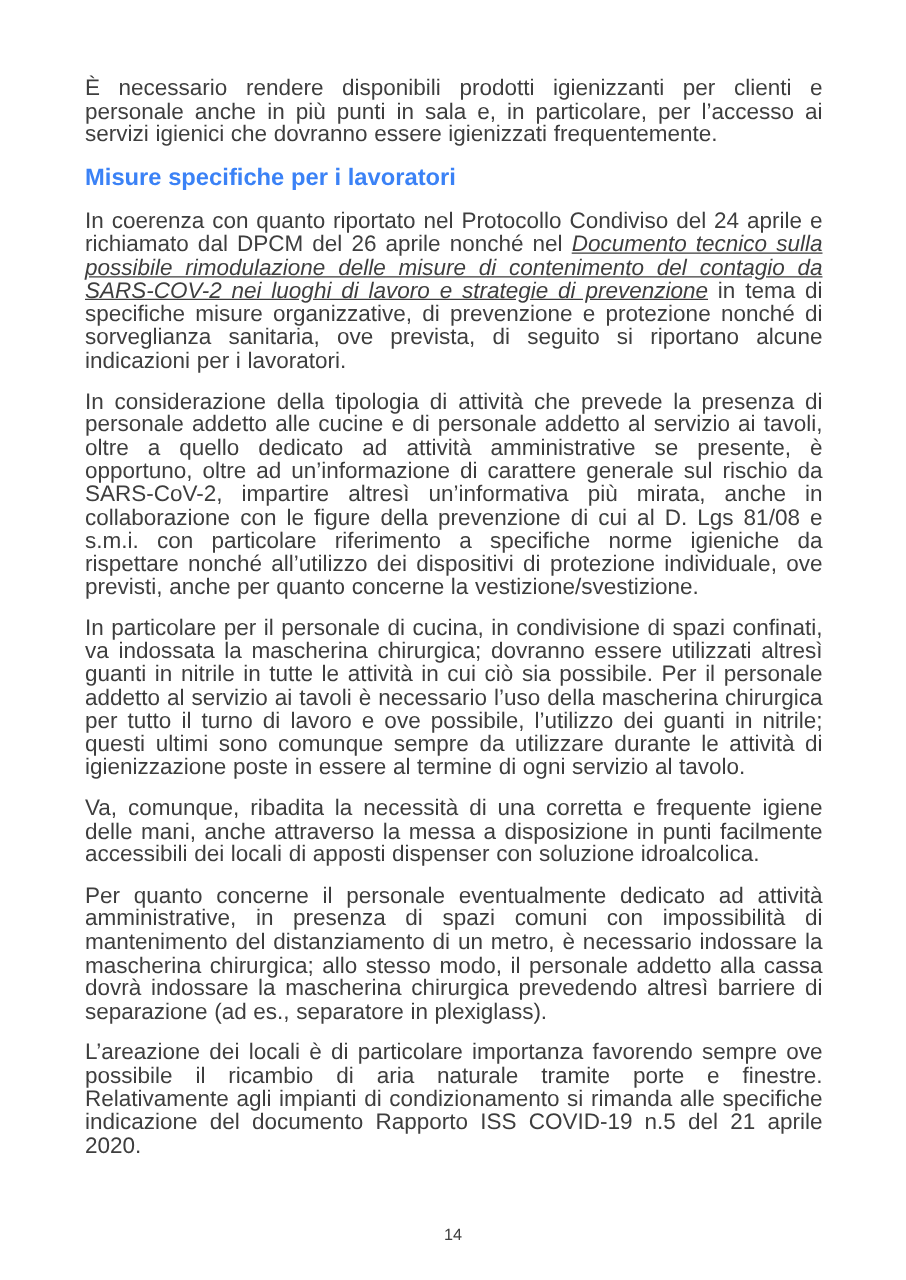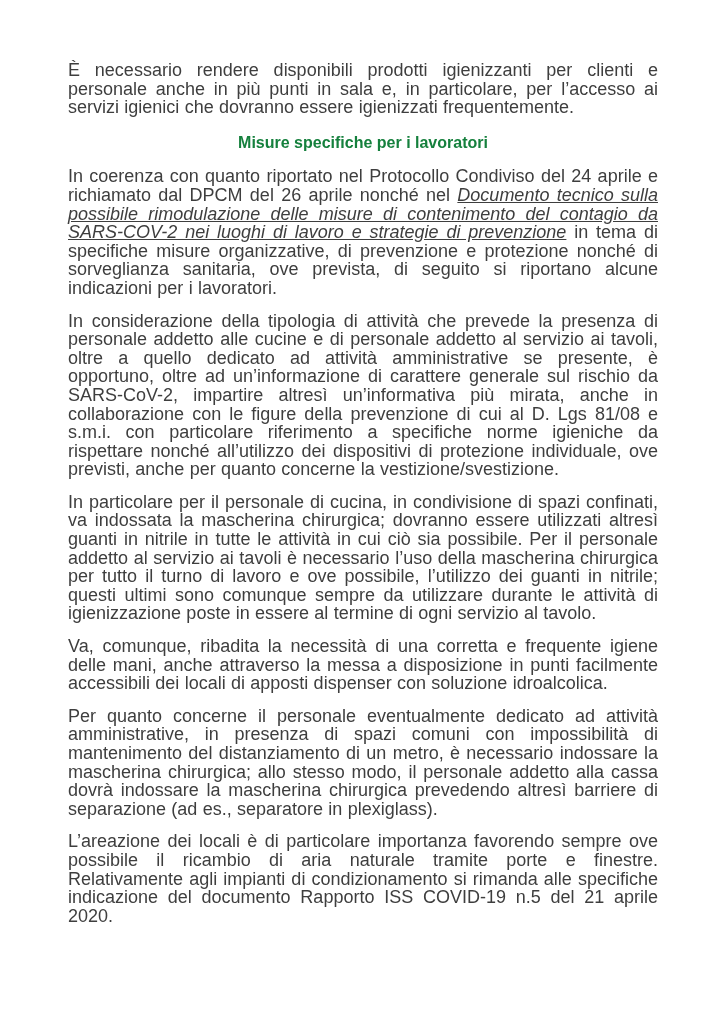--- a/index.html
+++ b/index.html
@@ -29,25 +29,25 @@
   .para {
     margin: 0 0 14px 0;
     font-size: 18px;
     line-height: 18.6px;
     text-align: justify;
     color: #3e3e3e;
     word-spacing: 0.3px;
   }
   .heading {
     margin: 17px 0 15px 0;
-    font-size: 16px;
+    font-size: 19px;
     line-height: 18.6px;
     font-weight: bold;
-    color: #15803d;
-    text-align: center;
+    color: #3b82f6;
+    text-align: left;
   }
   .italic-run {
     font-style: italic;
     text-decoration: underline;
   }
   .footer {
     position: absolute;
     left: 0;
     right: 0;
     top: 979px;
@@ -78,13 +78,16 @@
 
     <p class="para">Va, comunque, ribadita la necessità di una corretta e frequente igiene delle mani, anche attraverso la messa a disposizione in punti facilmente accessibili dei locali di apposti dispenser con soluzione idroalcolica.</p>
 
     <p class="para">Per quanto concerne il personale eventualmente dedicato ad attività amministrative, in presenza di spazi comuni con impossibilità di mantenimento del distanziamento di un metro, è necessario indossare la mascherina chirurgica; allo stesso modo, il personale addetto alla cassa dovrà indossare la mascherina chirurgica prevedendo altresì barriere di separazione (ad es., separatore in plexiglass).</p>
 
 
     <p class="para">L’areazione dei locali è di particolare importanza favorendo sempre ove possibile il ricambio di aria naturale tramite porte e finestre. Relativamente agli impianti di condizionamento si rimanda alle specifiche indicazione del documento Rapporto ISS COVID-19 n.5 del 21 aprile 2020.</p>
 
   </div>
 
+  <div class="footer">
+    <span class="pagenum">14</span>
+  </div>
 </div>
 
 </body></html>

